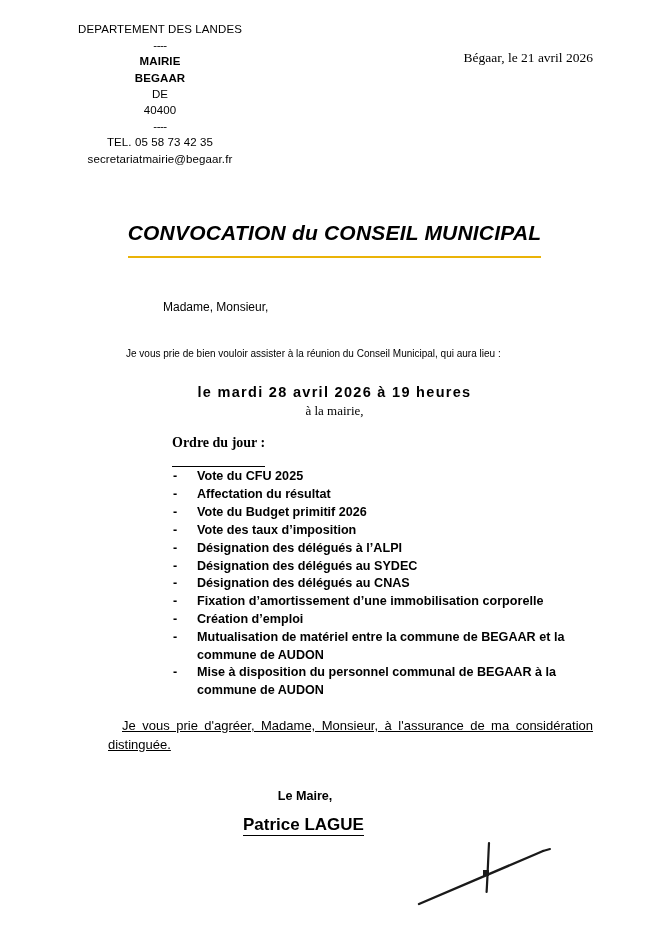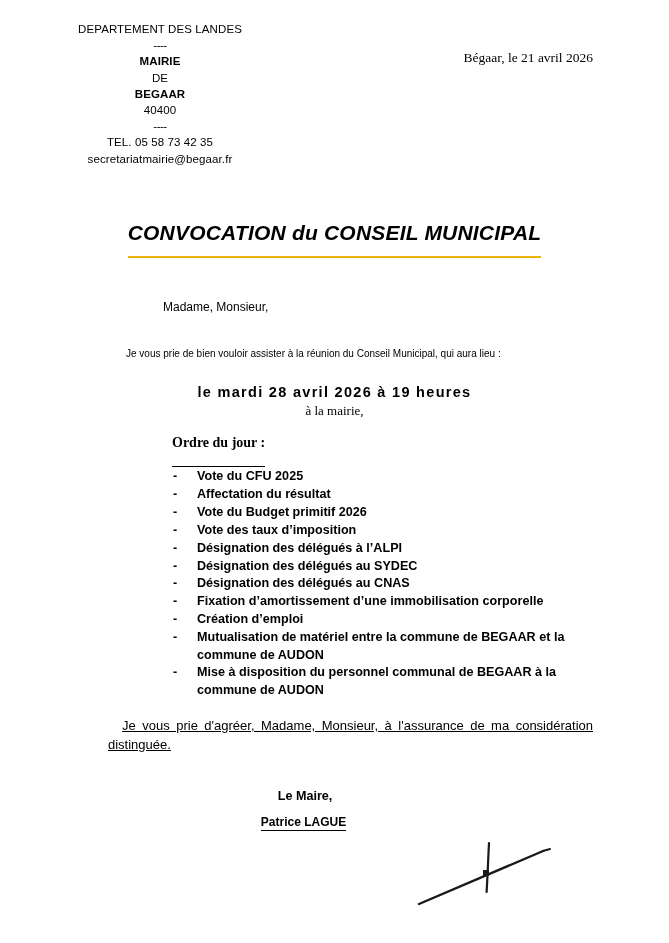--- a/index.html
+++ b/index.html
@@ -163,21 +163,21 @@
     text-align: center;
     font-size: 12.6px;
     font-weight: bold;
   }
   .sig-name {
     position: absolute;
     left: 0;
     top: 815px;
     width: 607px;
     text-align: center;
-    font-size: 12px;
+    font-size: 17px;
     font-weight: bold;
   }
   .sig-name span {
     border-bottom: 1px solid #000;
     padding-bottom: 1px;
   }
   .signature-mark {
     position: absolute;
     left: 405px;
     top: 838px;
@@ -187,22 +187,22 @@
 </style>
 </head>
 <body>
 
 <div class="page">
 
   <div class="letterhead">
     <div class="lh-line">DEPARTEMENT DES LANDES</div>
     <div class="lh-line lh-sep">----</div>
     <div class="lh-line lh-bold">MAIRIE</div>
+    <div class="lh-line lh-bold">BEGAAR</div>
     <div class="lh-line">DE</div>
-    <div class="lh-line lh-bold">BEGAAR</div>
     <div class="lh-line">40400</div>
     <div class="lh-line lh-sep">----</div>
     <div class="lh-line">TEL. 05 58 73 42 35</div>
     <div class="lh-line">secretariatmairie@begaar.fr</div>
   </div>
 
   <div class="date-line">Bégaar, le 21 avril 2026</div>
 
   <div class="doc-title">
     <span>CONVOCATION du CONSEIL MUNICIPAL</span>

